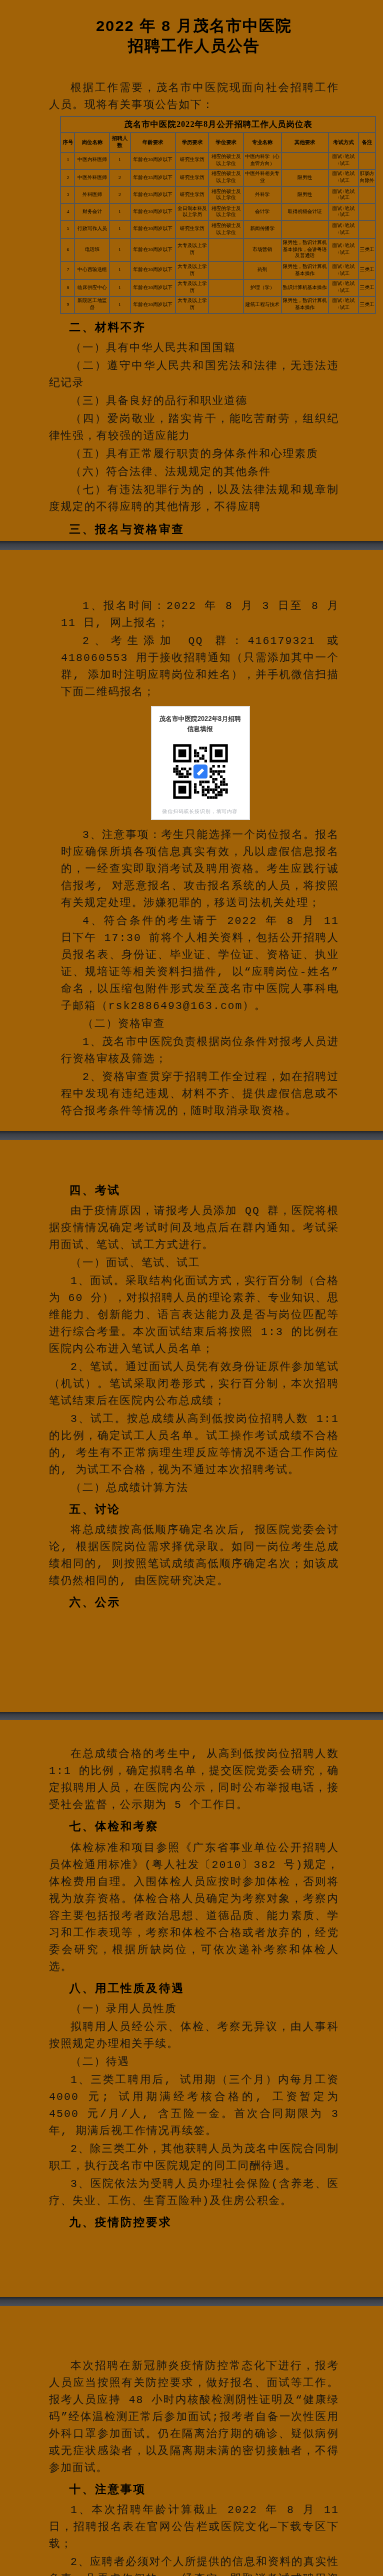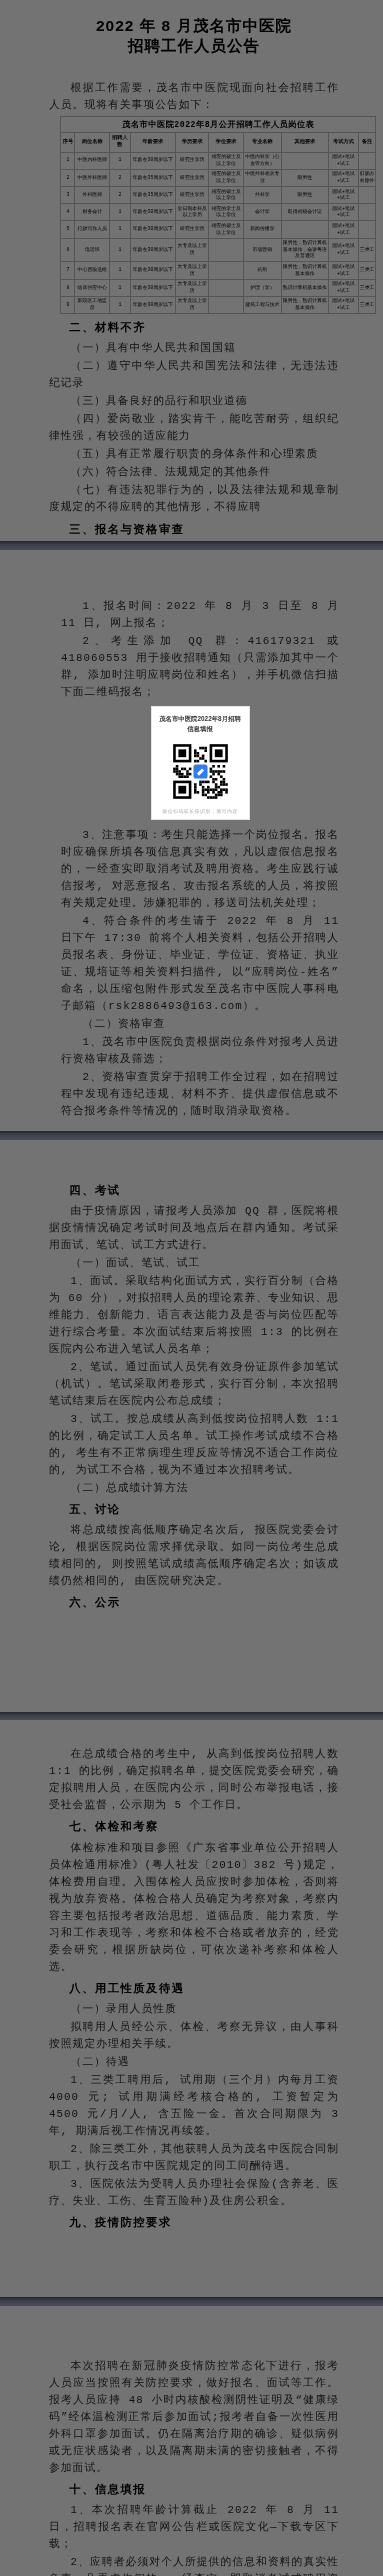--- a/index.html
+++ b/index.html
@@ -1,29 +1,29 @@
 <!DOCTYPE html>
 <html lang="zh" style="font-size:8.2px"><head>
 <meta charset="utf-8">
 <style>
   html,body{margin:0;padding:0;background:#ffffff;}
   .doc{width:383px;margin:0 auto;background:#fff;}
-  .page{position:relative;width:383px;background:#737373;overflow:hidden;box-sizing:border-box;}
+  .page{position:relative;width:383px;background:#a16207;overflow:hidden;box-sizing:border-box;}
   .page-sep{width:383px;height:8.8px;background:linear-gradient(#23262b 0%,#3a3e46 35%,#4a4f58 100%);}
   .content{padding-left:49px;padding-right:44px;box-sizing:border-box;}
   .doc-title{font-family:"Liberation Sans",sans-serif;font-weight:bold;color:#000;
              font-size:15.5px;line-height:20px;text-align:center;letter-spacing:1px;
              margin:15.5px 5.2px 24px 5.2px;}
   .h{font-family:"Liberation Sans",sans-serif;font-weight:bold;color:#000;
      font-size:11.3px;line-height:17px;letter-spacing:1.5px;margin:4.1px 0;text-indent:1.8em;}
   .p{font-family:Liberation Mono, monospace;color:#111;font-size:10.8px;line-height:17px;
      letter-spacing:1px;text-align:justify;text-indent:2em;margin:0 0 1px 0;}
   
   .pos-table{width:316px;margin:2.1px 0 5.2px 11.3px;border-collapse:collapse;table-layout:fixed;
-             font-family:Liberation Mono, monospace;color:#000;}
+             font-family:Liberation Serif, serif;color:#000;}
   .pos-table td,.pos-table th{border:0.5px solid #555;text-align:center;vertical-align:middle;
              font-size:4.9px;line-height:1.35;padding:1.5px 0.5px;word-break:break-all;}
   .pos-table th{font-weight:bold;font-size:5.2px;padding:2.1px 0.5px;}
   .pos-table .tbl-title{font-size:8.2px;font-weight:bold;letter-spacing:0.5px;padding:2.1px 1px;border:0.5px solid #555;}
   
   .qr-card{width:99px;margin:5.2px auto 7.2px auto;background:#fff;border:0.5px solid #e4e4e4;
            padding:7.2px 4.1px 5.2px 4.1px;box-sizing:border-box;text-align:center;}
   .qr-title{font-family:"Liberation Sans",sans-serif;font-size:6.4px;font-weight:bold;
             color:#333;line-height:1.5;}
   .qr-box{width:63px;height:63px;margin:6.2px auto 5.2px auto;position:relative;}
@@ -349,19 +349,19 @@
         <div class="p">1、三类工聘用后, 试用期（三个月）内每月工资 4000 元; 试用期满经考核合格的, 工资暂定为 4500 元/月/人, 含五险一金。首次合同期限为 3 年, 期满后视工作情况再续签。</div>
         <div class="p">2、除三类工外，其他获聘人员为茂名中医院合同制职工，执行茂名市中医院规定的同工同酬待遇。</div>
         <div class="p">3、医院依法为受聘人员办理社会保险(含养老、医疗、失业、工伤、生育五险种)及住房公积金。</div>
         <div class="h">九、疫情防控要求</div>
       </div>
     </div>
   <div class="page-sep"></div>
   <div class="page" style="height:362px;padding-top:52px;">
       <div class="content">
         <div class="p">本次招聘在新冠肺炎疫情防控常态化下进行，报考人员应当按照有关防控要求，做好报名、面试等工作。报考人员应持 48 小时内核酸检测阴性证明及“健康绿码”经体温检测正常后参加面试;报考者自备一次性医用外科口罩参加面试。仍在隔离治疗期的确诊、疑似病例或无症状感染者，以及隔离期未满的密切接触者，不得参加面试。</div>
-        <div class="h">十、信息填报</div>
+        <div class="h">十、注意事项</div>
         <div class="p">1、本次招聘年龄计算截止 2022 年 8 月 11 日，招聘报名表在官网公告栏或医院文化—下载专区下载；</div>
         <div class="p">2、应聘者必须对个人所提供的信息和资料的真实性负责，凡弄虚作假的，一经查实，即取消考试或聘用资格;已签订聘用合同的，立即解除合同。对伪造、变造有关证件、材料、信息，骗取考试资格的，将按有关规定予以处理；</div>
       </div>
     </div>
 </div>
 
 
 </body></html>

